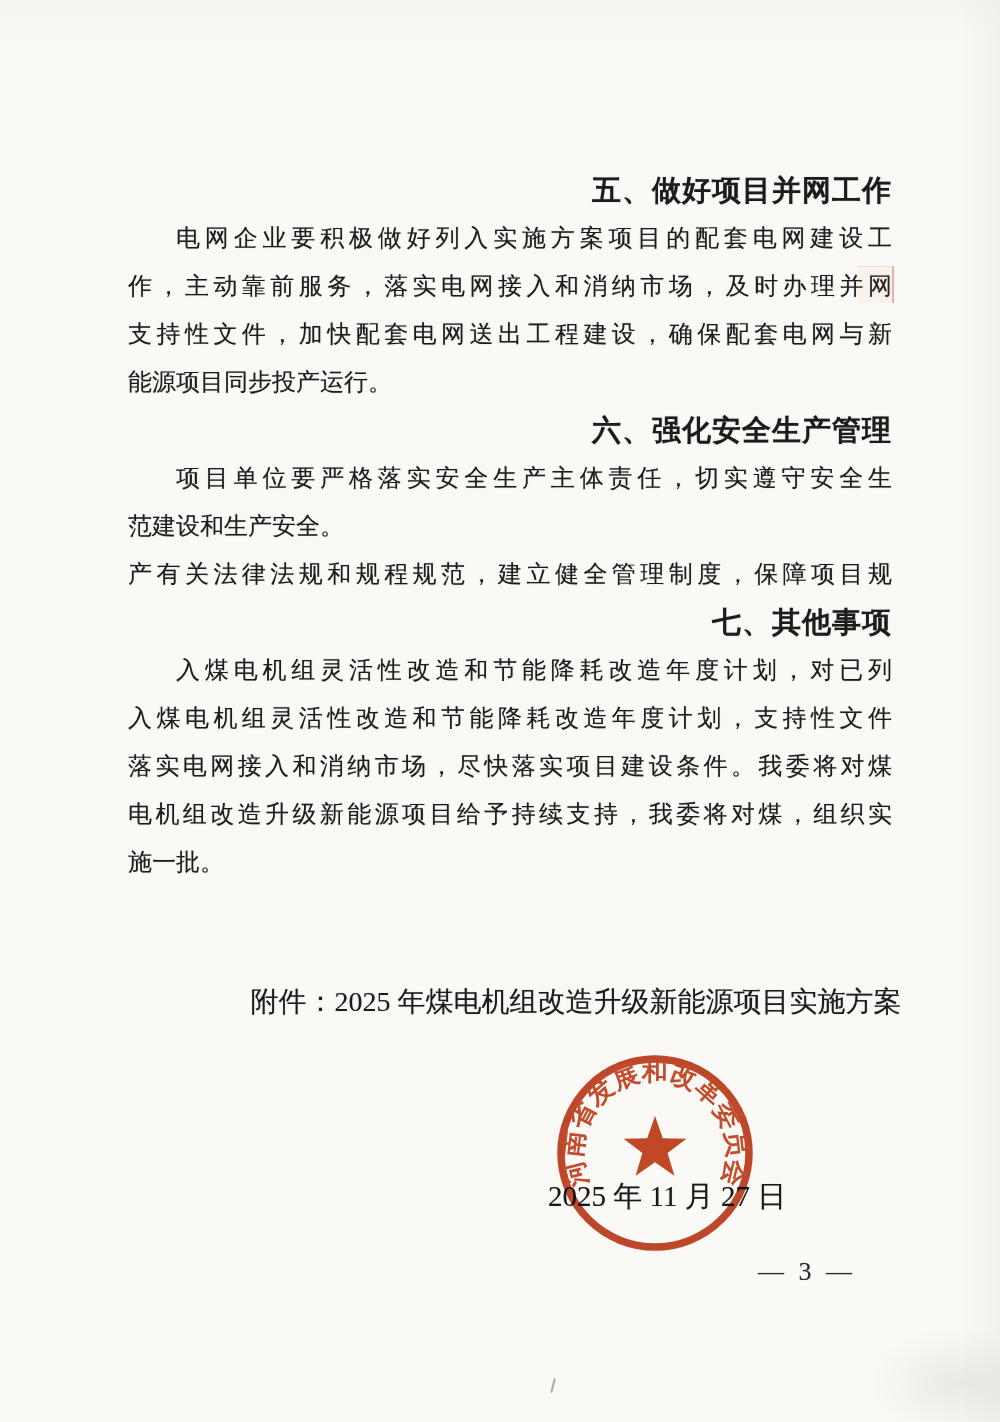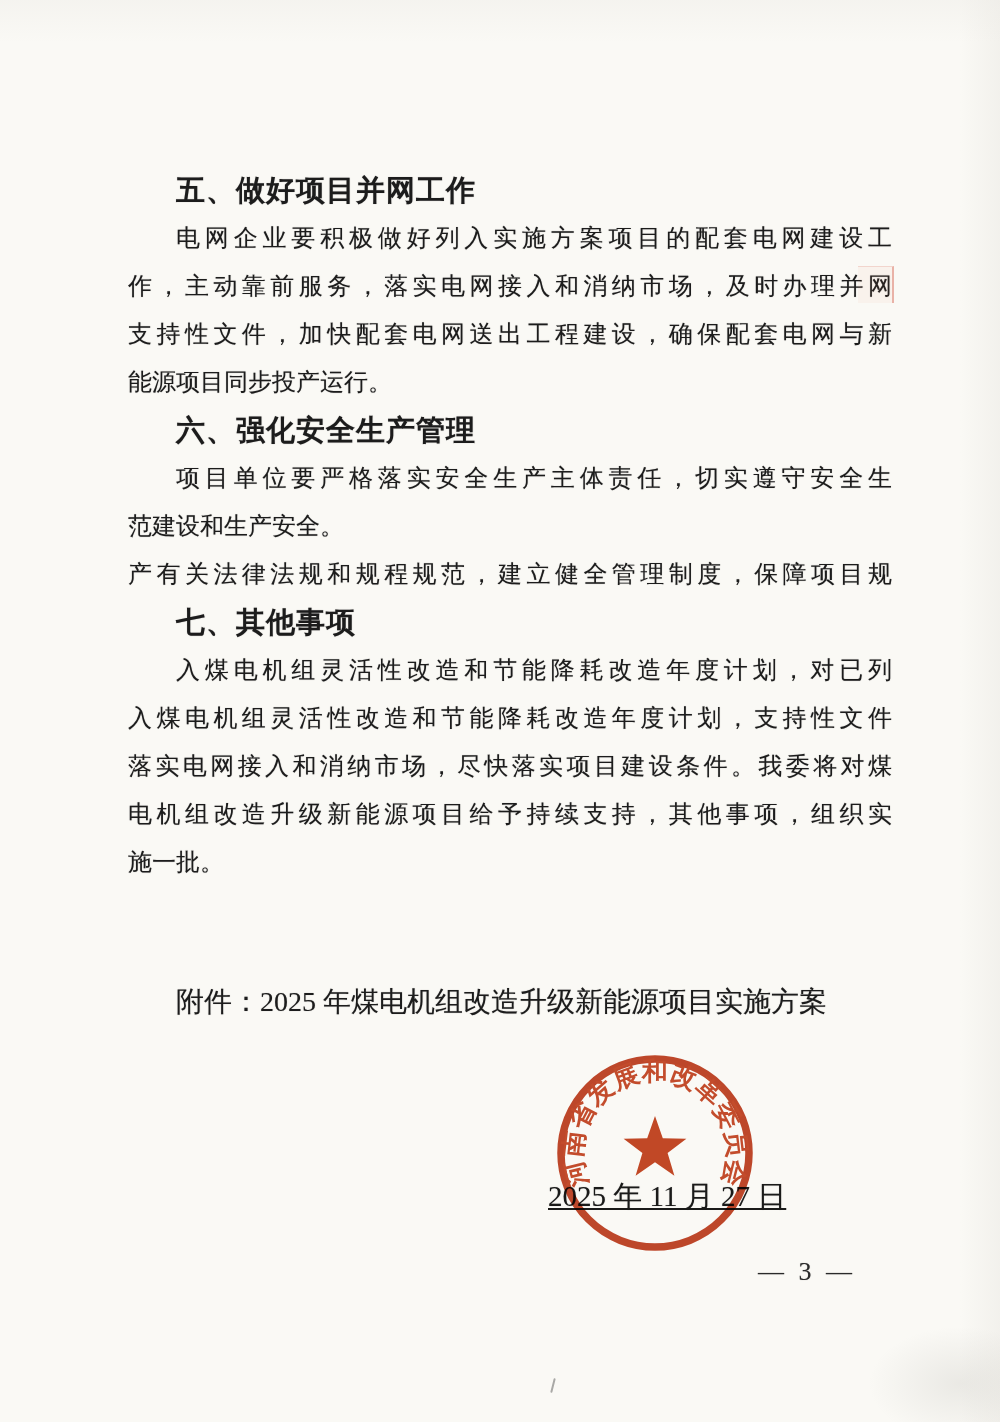--- a/index.html
+++ b/index.html
@@ -10,29 +10,29 @@
         background-image:
           linear-gradient(180deg, rgba(235,233,228,.35) 0%, rgba(250,249,245,0) 3%),
           linear-gradient(90deg, rgba(250,249,245,0) 96%, rgba(228,226,220,.35) 100%);
         overflow:hidden;}
   .textblock{position:absolute;left:128px;top:166px;width:764px;color:#1c1c1c;}
   .line{height:48px;line-height:48px;font-size:24px;overflow:hidden;
         text-shadow:0 0 1px rgba(25,25,25,.38);}
   .justify{text-align:justify;text-align-last:justify;}
   .indent{padding-left:48px;}
   .heading{font-family:"Liberation Sans","DejaVu Sans",sans-serif;
-           font-weight:700;font-size:29px;padding-left:48px;letter-spacing:1px;}
+           font-weight:700;font-size:29px;padding-left:48px;letter-spacing:1px;text-align:right;}
   .attachment{position:absolute;left:128px;top:978px;width:800px;height:48px;
               line-height:48px;font-size:28px;padding-left:48px;color:#1c1c1c;
-              text-shadow:0 0 1px rgba(25,25,25,.38);}
+              text-shadow:0 0 1px rgba(25,25,25,.38);text-align:center;}
   .seal{position:absolute;left:550px;top:1048px;width:210px;height:210px;
         mix-blend-mode:multiply;opacity:.93;}
   .date{position:absolute;left:548px;top:1176px;width:300px;height:40px;
         line-height:40px;font-size:29px;color:#1a1a1a;mix-blend-mode:multiply;
-        text-shadow:0 0 1px rgba(25,25,25,.35);text-decoration:underline;}
+        text-shadow:0 0 1px rgba(25,25,25,.35);}
   .pagenum{position:absolute;left:758px;top:1254px;width:120px;height:36px;
            line-height:36px;font-size:26px;color:#2a2a2a;letter-spacing:4px;
            text-shadow:0 0 1px rgba(30,30,30,.3);}
   .artifact-redbox{position:absolute;left:858px;top:266px;width:34px;height:36px;
         border-right:2px solid rgba(210,85,65,.40);
         border-top:1px solid rgba(210,85,65,.18);
         background:rgba(235,130,110,.06);}
   .smudge-br{position:absolute;left:868px;top:1326px;width:132px;height:96px;
         background:radial-gradient(ellipse at 70% 60%, rgba(150,148,140,.16), rgba(150,148,140,0) 70%);}
   .speck{position:absolute;left:552px;top:1378px;width:2px;height:15px;
@@ -52,21 +52,21 @@
 
     <div class="line heading">六、强化安全生产管理</div>
     <div class="line justify indent">项目单位要严格落实安全生产主体责任，切实遵守安全生</div>
     <div class="line">范建设和生产安全。</div>
     <div class="line justify">产有关法律法规和规程规范，建立健全管理制度，保障项目规</div>
 
     <div class="line heading">七、其他事项</div>
     <div class="line justify indent">入煤电机组灵活性改造和节能降耗改造年度计划，对已列</div>
     <div class="line justify">入煤电机组灵活性改造和节能降耗改造年度计划，支持性文件</div>
     <div class="line justify">落实电网接入和消纳市场，尽快落实项目建设条件。我委将对煤</div>
-    <div class="line justify">电机组改造升级新能源项目给予持续支持，其他事项，组织实</div>
+    <div class="line justify">电机组改造升级新能源项目给予持续支持，我委将对煤，组织实</div>
     <div class="line">施一批。</div>
   </div>
 
   <div class="artifact-redbox"></div>
 
   <div class="attachment">附件：2025 年煤电机组改造升级新能源项目实施方案</div>
 
   <svg class="seal" viewBox="0 0 210 210" xmlns="http://www.w3.org/2000/svg">
     <circle cx="105" cy="105" r="94" fill="none" stroke="#bd3a1b" stroke-width="7.5"></circle>
     <polygon fill="#c13c16" points="105,68 112.8,90.3 136.4,90.8 117.6,105.1 124.4,127.7 105,114.2 85.6,127.7 92.4,105.1 73.6,90.8 97.2,90.3"></polygon>

